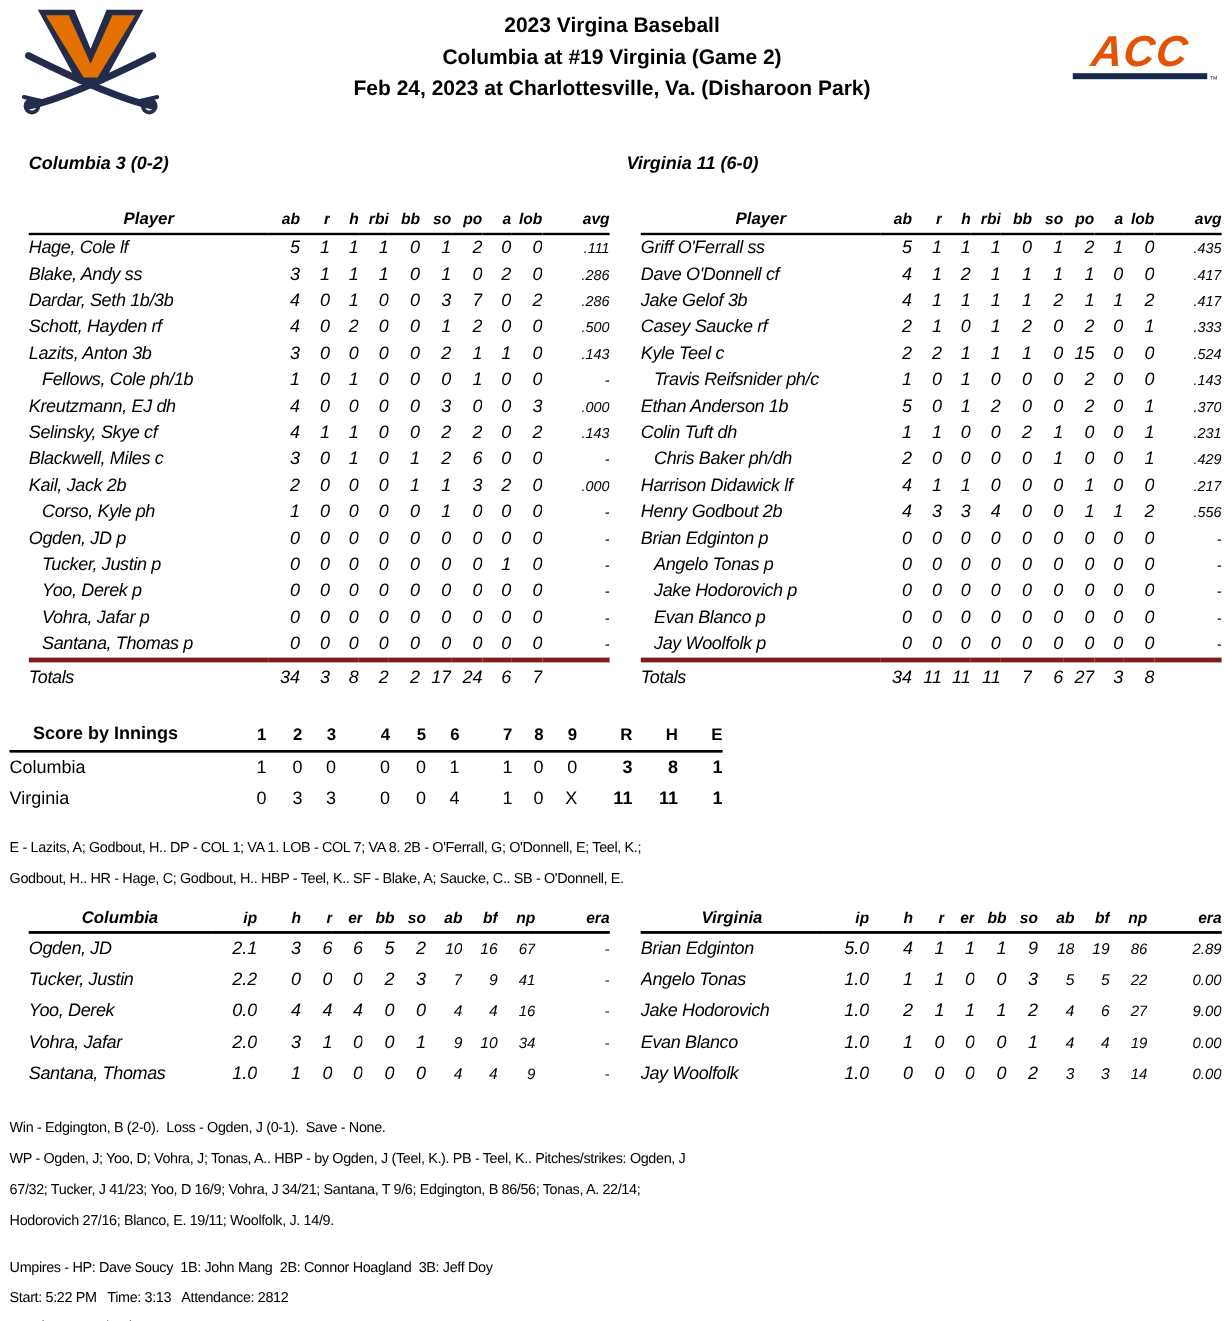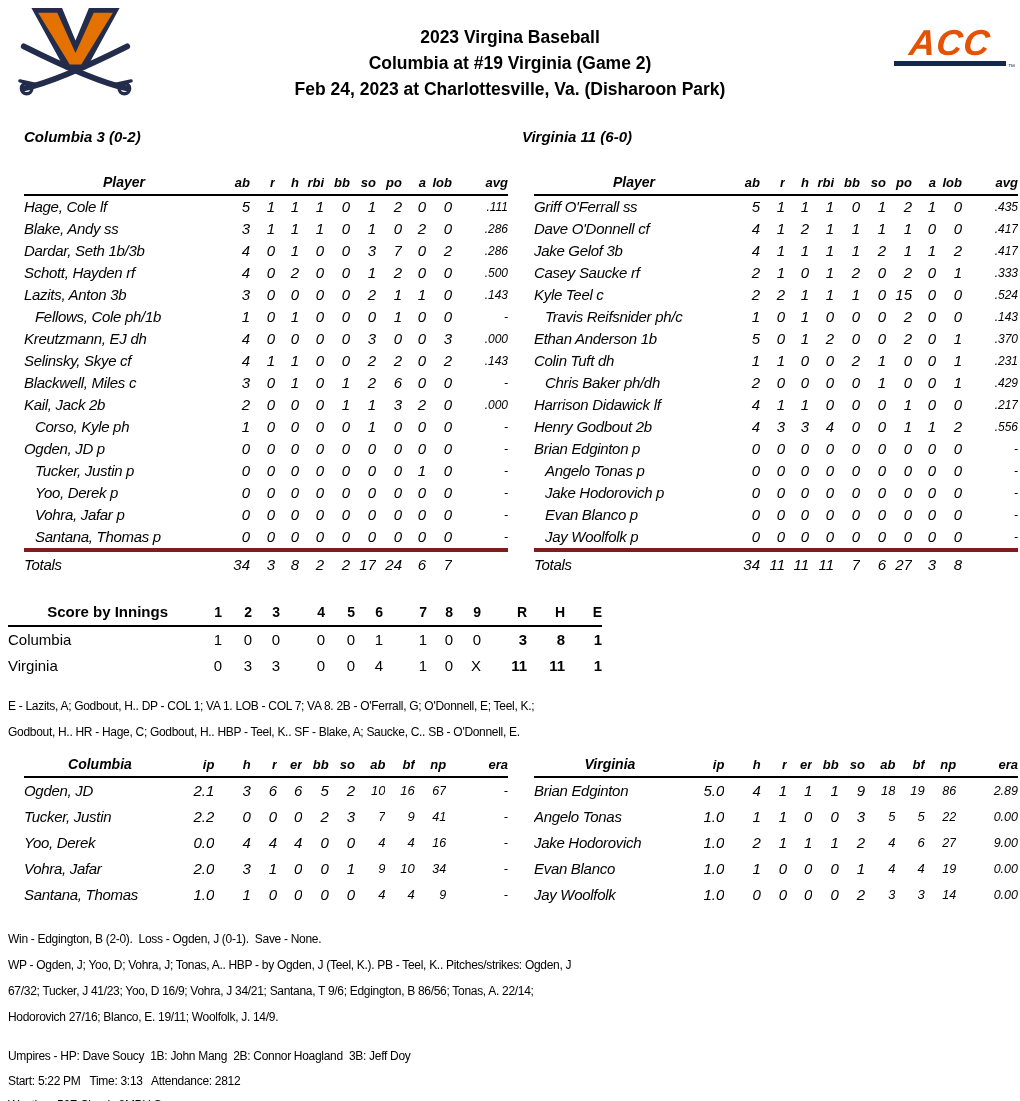--- a/index.html
+++ b/index.html
@@ -17,21 +17,21 @@
   
   .hdr{position:relative;height:112px;}
   .uva-logo{position:absolute;left:18px;top:8px;}
   .acc-logo{position:absolute;right:14px;top:26px;width:112px;text-align:center;}
   .acc-word{
     font-size:36px;font-weight:bold;font-style:italic;color:var(--acc-orange);
     letter-spacing:1px;line-height:34px;transform:skewX(-6deg);display:block;
   }
   .acc-bar{height:5px;background:var(--acc-navy);margin-top:1px;position:relative;}
   .acc-tm{position:absolute;right:-9px;bottom:-4px;font-size:7px;color:var(--acc-navy);font-style:normal;}
-  .titles{text-align:center;padding-top:24px;font-weight:bold;font-size:17.5px;line-height:26px;}
+  .titles{text-align:center;padding-top:8px;font-weight:bold;font-size:17.5px;line-height:26px;}
   
   .teams-row,.bat-row,.pitch-row{display:flex;padding-left:24px;font-style:italic;}
   .team-col{width:484px;margin-right:26px;}
   .team-heading{font-weight:bold;font-size:15px;margin-top:16px;}
   
   table{border-collapse:collapse;table-layout:fixed;width:484px;}
   th,td{padding:0;overflow:hidden;white-space:nowrap;}
   .stat th{border-bottom:2px solid #000;font-weight:bold;text-align:right;font-size:13px;}
   .stat th.name{text-align:center;font-size:14px;}
   .stat td{text-align:right;}
@@ -43,21 +43,21 @@
   .bat td:last-child{font-size:12px;}
   .bat tr.totals td{border-top:4px solid #7f1d1d;height:25px;line-height:25px;}
   .pitch{margin-top:8px;}
   .pitch th{height:23px;line-height:23px;}
   .pitch td{height:26px;line-height:26px;font-size:15px;}
   .pitch td:nth-child(8),.pitch td:nth-child(9){font-size:13px;}
   .pitch td:nth-child(10),.pitch td:nth-child(11){font-size:12.5px;}
   
   .linescore{margin:22px 0 0 8px;width:594px;}
   .linescore th{border-bottom:2px solid #000;font-weight:bold;text-align:right;font-size:14px;height:26px;line-height:26px;}
-  .linescore th.name{text-align:right;font-size:15px;}
+  .linescore th.name{text-align:center;font-size:15px;}
   .linescore td{text-align:right;font-size:15px;height:26px;line-height:26px;}
   .linescore td.name{text-align:left;}
   .linescore .rhe{font-weight:bold;}
   
   .textblock{margin-left:8px;font-size:12px;letter-spacing:-0.3px;}
   .textblock .textline{line-height:26px;white-space:pre;}
   .notes{margin-top:14px;}
   .summary{margin-top:18px;}
   .footer{margin-top:14px;}
   .footer .textline{line-height:24.5px;}

